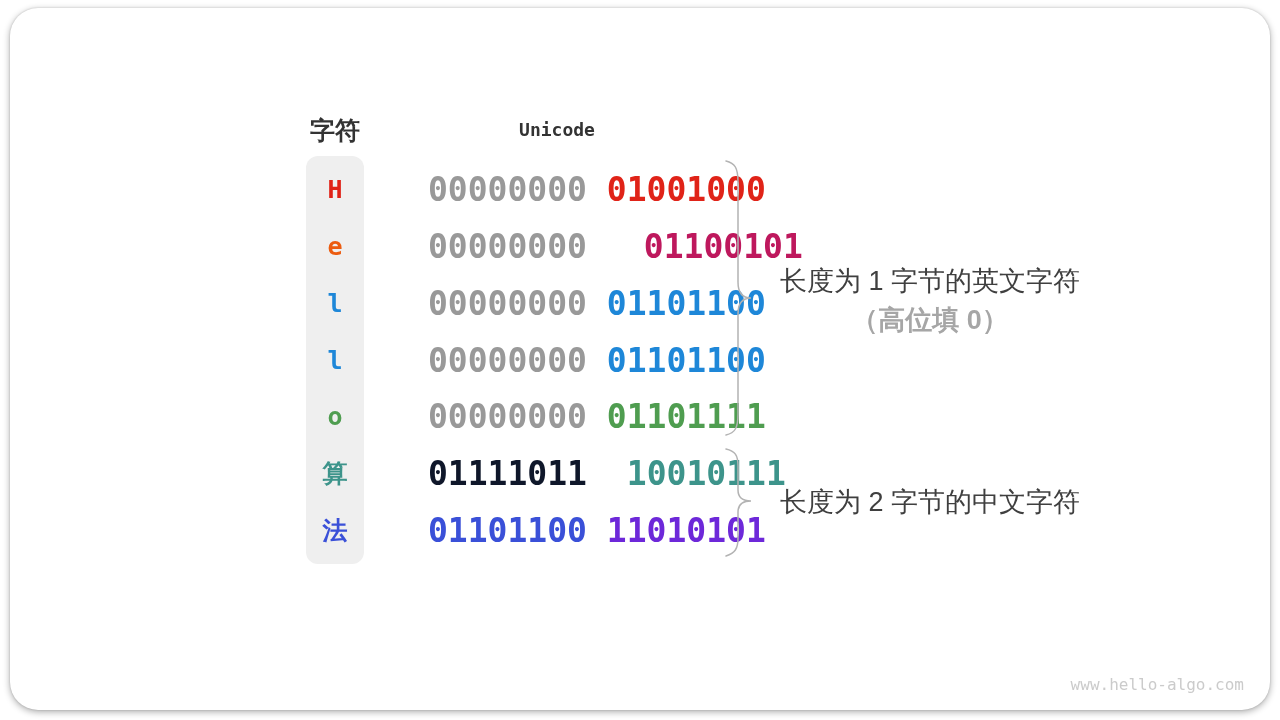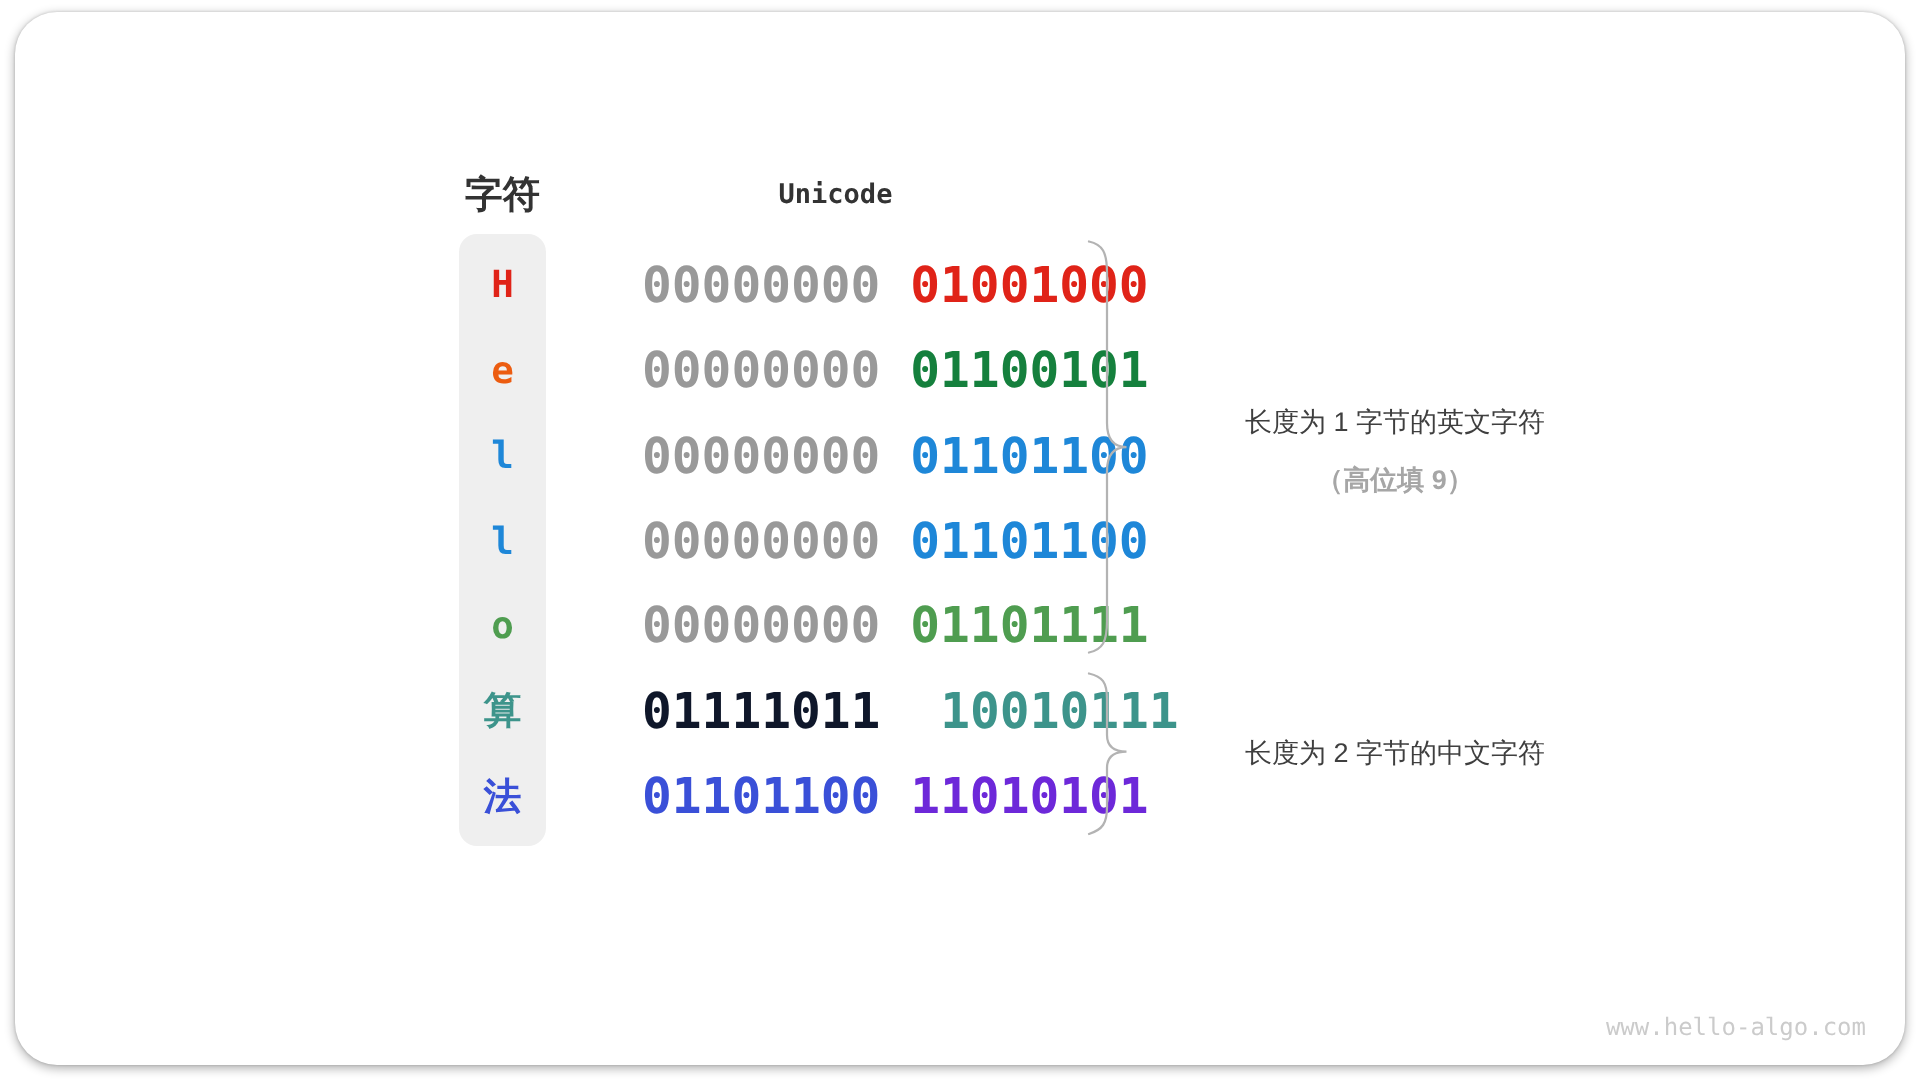--- a/index.html
+++ b/index.html
@@ -70,21 +70,21 @@
   }
   
   .brace { position: absolute; }
   .brace-1 { left: 712px; top: 150px; }
   .brace-2 { left: 712px; top: 438px; }
   
   .annotation {
     position: absolute;
     left: 730px; width: 380px;
     text-align: center;
-    font-size: 18px;
+    font-size: 27px;
     color: #3f3f3f;
     line-height: 39px;
   }
   .annotation-1 { top: 254px; }
   .annotation-2 { top: 463px; margin-top: 12px; }
   .annotation .muted {
     color: #a6a6a6;
     font-weight: 700;
   }
   
@@ -106,21 +106,21 @@
 
   <div class="char-strip"></div>
 
   <div id="rows">
       <div class="row" style="top: 163px;">
         <div class="char-cell" style="color: rgb(224, 35, 24);">H</div>
         <div class="bits"><span style="color: rgb(153, 153, 153);">00000000</span> <span style="color: rgb(224, 35, 24);">01001000</span></div>
       </div>
       <div class="row" style="top: 219.85px;">
         <div class="char-cell" style="color: rgb(236, 92, 16);">e</div>
-        <div class="bits"><span style="color: rgb(153, 153, 153);">00000000</span> <span style="color: #15803d;">01100101</span></div>
+        <div class="bits"><span style="color: rgb(153, 153, 153);">00000000</span> <span style="color: #be185d; margin-left: 37px;">01100101</span></div>
       </div>
       <div class="row" style="top: 276.7px;">
         <div class="char-cell" style="color: rgb(30, 135, 216);">l</div>
         <div class="bits"><span style="color: rgb(153, 153, 153);">00000000</span> <span style="color: rgb(30, 135, 216);">01101100</span></div>
       </div>
       <div class="row" style="top: 333.55px;">
         <div class="char-cell" style="color: rgb(30, 135, 216);">l</div>
         <div class="bits"><span style="color: rgb(153, 153, 153);">00000000</span> <span style="color: rgb(30, 135, 216);">01101100</span></div>
       </div>
       <div class="row" style="top: 390.4px;">
@@ -140,21 +140,21 @@
   <svg class="brace brace-1" width="42" height="280" viewBox="0 0 42 280">
     <path d="M 4 3 C 13 5, 16 10, 16 24 L 16 124 C 16 133, 19 140, 29 140 C 19 140, 16 147, 16 156 L 16 256 C 16 270, 13 275, 4 277" fill="none" stroke-width="1.5" stroke-linecap="round" stroke="#b3b3b3"></path>
   </svg>
 
   <svg class="brace brace-2" width="42" height="116" viewBox="0 0 42 116">
     <path d="M 4 3 C 13 5, 16 9, 16 20 L 16 44 C 16 50, 19 55, 29 55 C 19 55, 16 60, 16 66 L 16 92 C 16 103, 13 107, 4 110" fill="none" stroke-width="1.5" stroke-linecap="round" stroke="#b3b3b3"></path>
   </svg>
 
   <div class="annotation annotation-1">
     <div>长度为 1 字节的英文字符</div>
-    <div class="muted">（高位填 9）</div>
+    <div class="muted">（高位填 0）</div>
   </div>
 
   <div class="annotation annotation-2">
     <div>长度为 2 字节的中文字符</div>
   </div>
 
   <div class="watermark">www.hello-algo.com</div>
 
 </div>
 

